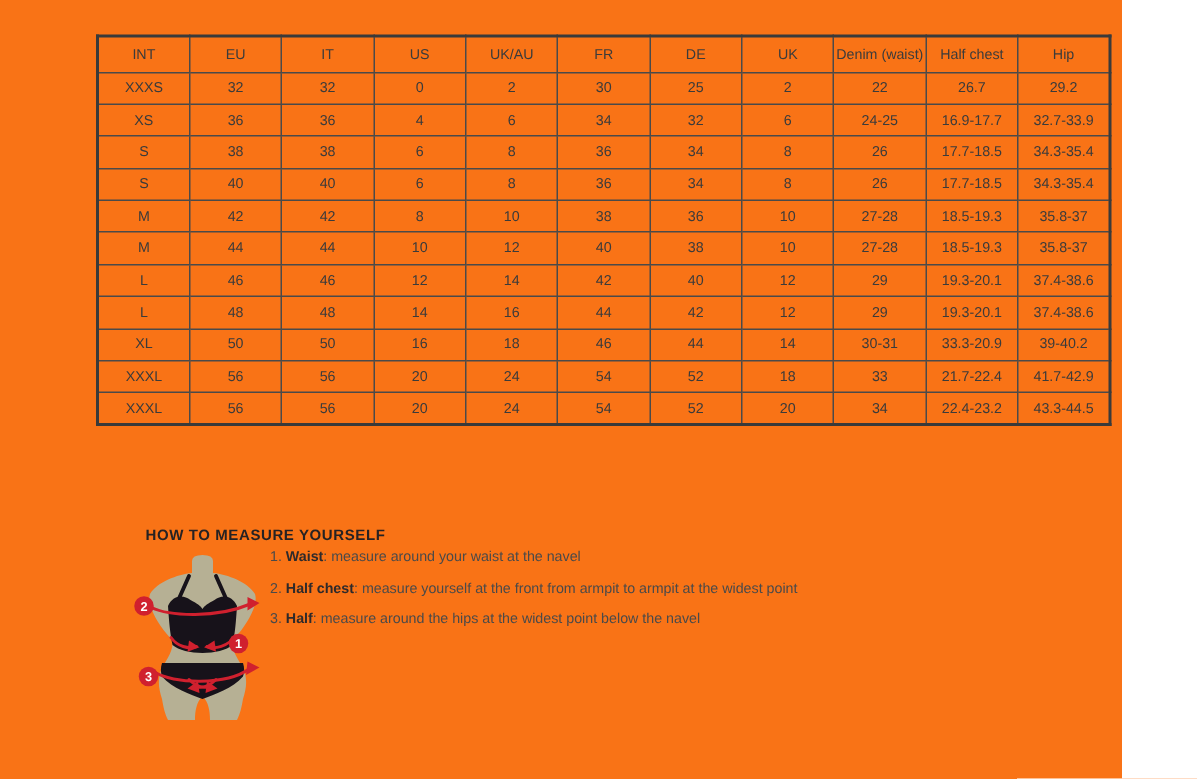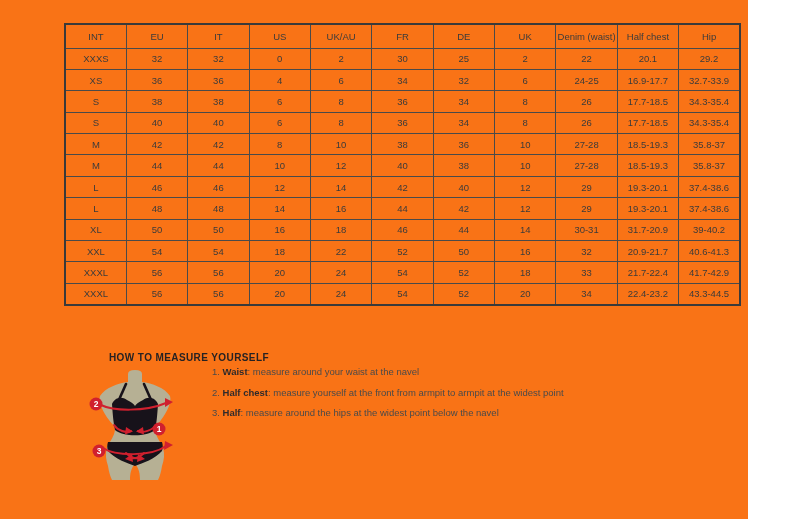--- a/index.html
+++ b/index.html
@@ -35,30 +35,29 @@
     text-align:center;
     vertical-align:middle;
     padding:0;
     overflow:hidden;
     white-space:nowrap;
   }
   table.size-chart th{height:24px;}
   table.size-chart td{height:21.4px;}
   
   .measure-heading{
-    position:absolute;left:78px;top:352px;
+    position:absolute;left:66px;top:352px;
     font-size:10px;font-weight:bold;
     letter-spacing:.4px;
     color:#262223;
     padding-left:31px;
   }
   .measure-list{
     position:absolute;left:180px;top:366px;
     width:420px;
-    margin-left:32px;
   }
   .m-item{
     font-size:9.5px;
     color:var(--text-body);
     line-height:12px;
     margin-bottom:8.5px;
     white-space:nowrap;
   }
   .m-item b{color:#2e2a2b;}
   
@@ -103,21 +102,21 @@
         <tr>
           <td>XXXS</td>
           <td>32</td>
           <td>32</td>
           <td>0</td>
           <td>2</td>
           <td>30</td>
           <td>25</td>
           <td>2</td>
           <td>22</td>
-          <td>20.1</td>
+          <td>26.7</td>
           <td>29.2</td>
         </tr>
         <tr>
           <td>XS</td>
           <td>36</td>
           <td>36</td>
           <td>4</td>
           <td>6</td>
           <td>34</td>
           <td>32</td>
@@ -207,35 +206,22 @@
         <tr>
           <td>XL</td>
           <td>50</td>
           <td>50</td>
           <td>16</td>
           <td>18</td>
           <td>46</td>
           <td>44</td>
           <td>14</td>
           <td>30-31</td>
-          <td>31.7-20.9</td>
+          <td>33.3-20.9</td>
           <td>39-40.2</td>
-        </tr>
-        <tr>
-          <td>XXL</td>
-          <td>54</td>
-          <td>54</td>
-          <td>18</td>
-          <td>22</td>
-          <td>52</td>
-          <td>50</td>
-          <td>16</td>
-          <td>32</td>
-          <td>20.9-21.7</td>
-          <td>40.6-41.3</td>
         </tr>
         <tr>
           <td>XXXL</td>
           <td>56</td>
           <td>56</td>
           <td>20</td>
           <td>24</td>
           <td>54</td>
           <td>52</td>
           <td>18</td>

